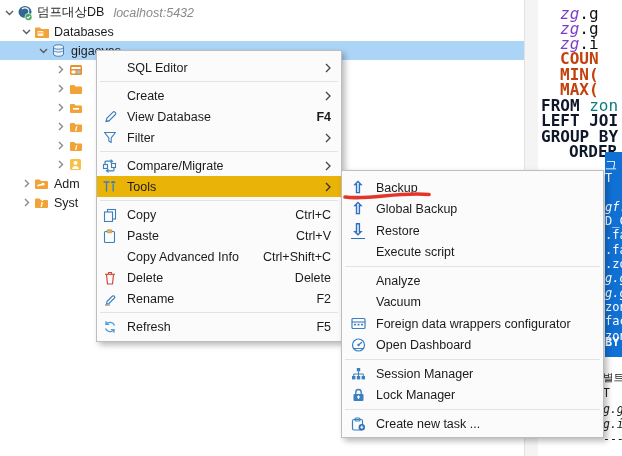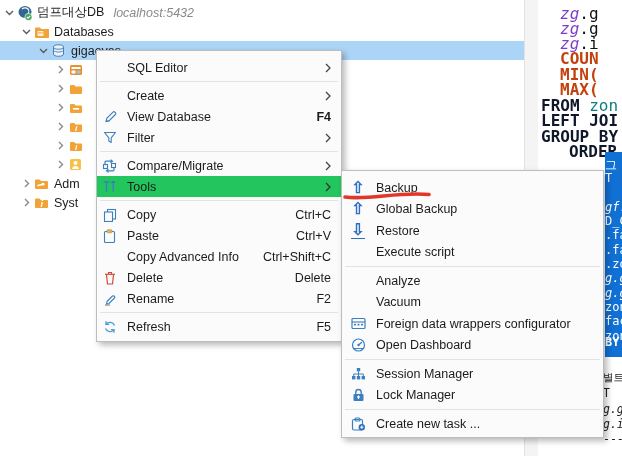--- a/index.html
+++ b/index.html
@@ -31,21 +31,21 @@
   .sf.it { font-style:italic; } .sf.bd { font-weight:bold; }
   .bf { position:absolute; left:78px; font-family:"DejaVu Sans Mono", monospace; font-size:11.5px; white-space:pre; color:#222; }
 
   
   .menu { position:absolute; background:#fbfbfb; border:1px solid #bdbdbd;
           box-shadow:3px 3px 6px rgba(0,0,0,.28); display:flex; flex-direction:column; padding:6px 0; }
   .menu.main { left:96px; top:50px;  width:246px; height:292px; z-index:10; }
   .menu.sub  { left:341px; top:170px; width:263px; height:268px; z-index:11; }
   .mi { display:flex; align-items:center; height:21px; padding:0 10px 0 3px; font-size:12.5px; color:#1b1b1b; flex:none; }
   .menu.sub .mi { height:21.5px; padding-left:6px; }
-  .mi.hl { background:#22c55e; }
+  .mi.hl { background:#eab308; }
   .mi .ico { width:19px; height:17px; display:flex; justify-content:center; align-items:center; flex:none; margin-right:8px; }
   .menu.sub .mi .ico { width:20px; }
   .mi .lbl { white-space:nowrap; }
   .mi .lbl.b { font-weight:normal; }
   .mi .right { margin-left:auto; white-space:nowrap; color:#1b1b1b; }
   .mi .arr { margin-left:auto; display:flex; align-items:center; }
   .msep { height:1px; background:#e3e3e3; margin:3px 3px; flex:none; }
   .bigarrow { font-size:16px; color:#2e6fc2; line-height:1; font-weight:bold; }
 
   

